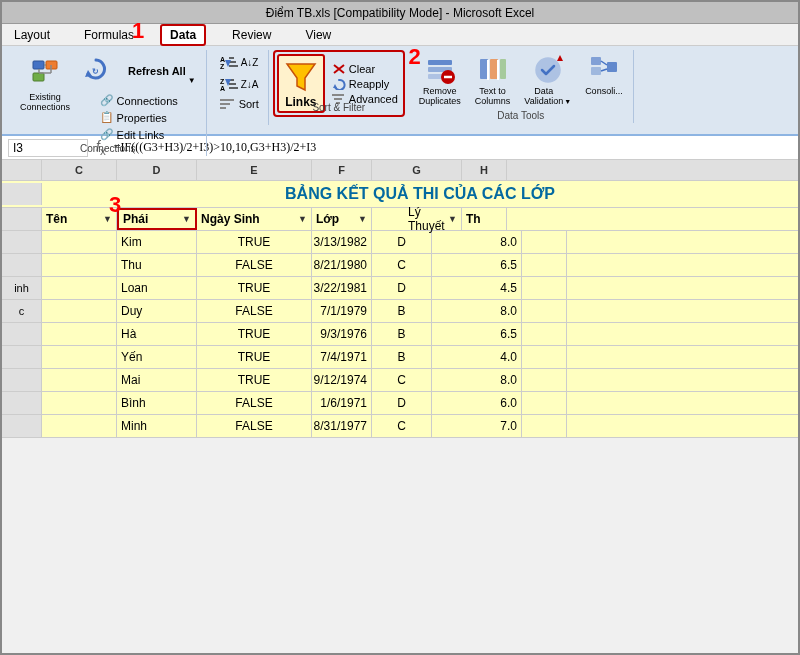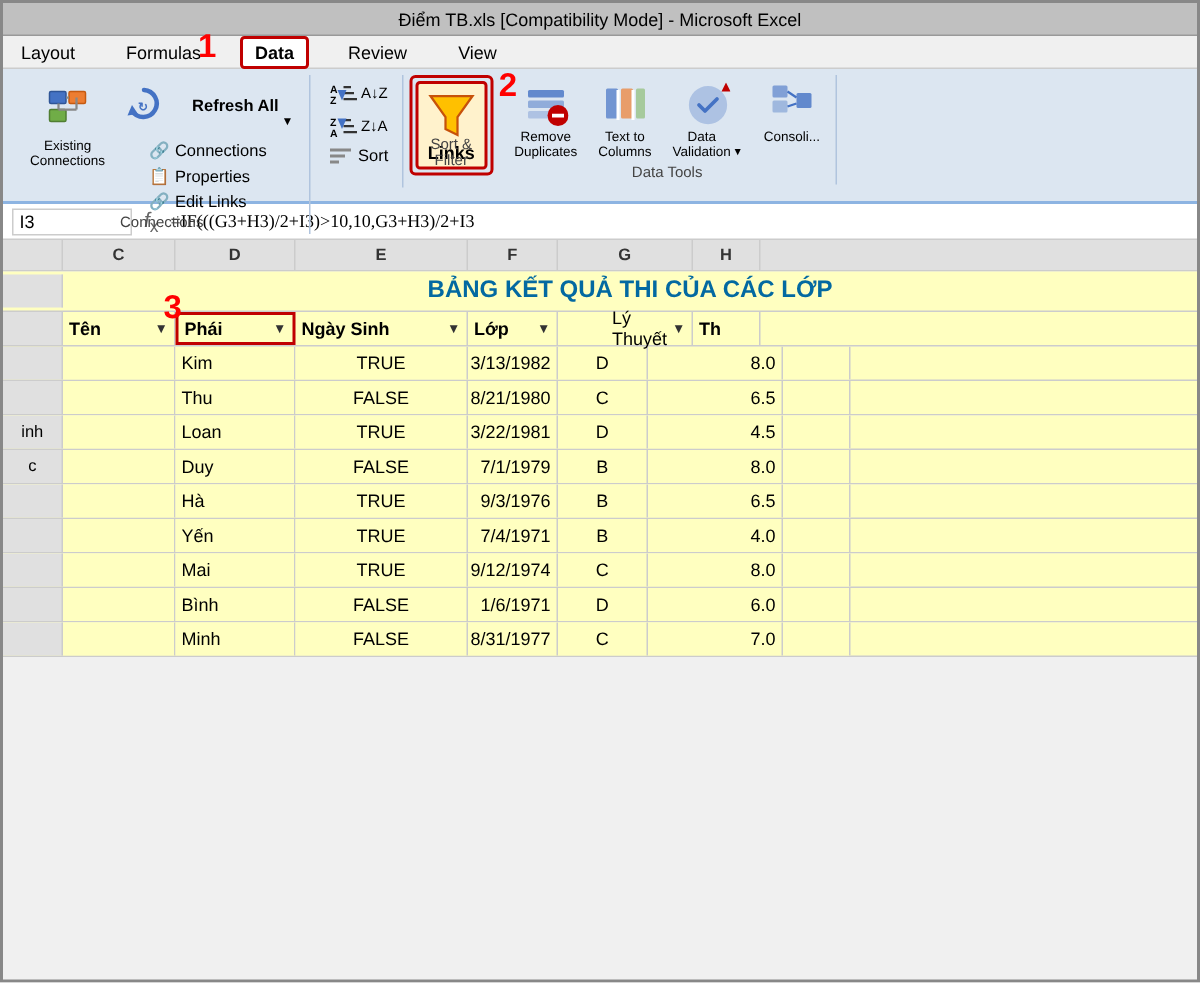--- a/index.html
+++ b/index.html
@@ -381,20 +381,43 @@
     <div class="rg sort-filter-outlined" style="position: relative;">
       <div class="rg-content" style="align-items: center;">
 
         <div class="filter-big">
           <svg width="36" height="36" viewBox="0 0 36 36">
             <polygon points="4,6 32,6 22,20 22,32 14,28 14,20" fill="#ffc000" stroke="#c7520a" stroke-width="1.5"></polygon>
           </svg>
           <span class="lbl" style="font-size:12px; font-weight: bold;">Links</span>
         </div>
 
+        <div class="clear-reaply">
+          <div class="rb-small">
+            <svg width="14" height="12" viewBox="0 0 14 12">
+              <path d="M2 2 L12 10 M12 2 L2 10" stroke="#c00000" stroke-width="2"></path>
+            </svg>
+            <span style="font-size:11px;">Clear</span>
+          </div>
+          <div class="rb-small">
+            <svg width="14" height="12" viewBox="0 0 14 12">
+              <path d="M7 2 A5 5 0 1 1 3 9" fill="none" stroke="#4472c4" stroke-width="2" stroke-linecap="round"></path>
+              <polygon points="3,6 1,10 5,10" fill="#4472c4"></polygon>
+            </svg>
+            <span style="font-size:11px;">Reapply</span>
+          </div>
+          <div class="rb-small">
+            <svg width="14" height="12" viewBox="0 0 14 12">
+              <rect x="0" y="1" width="12" height="2" fill="#888"></rect>
+              <rect x="2" y="5" width="8" height="2" fill="#888"></rect>
+              <rect x="4" y="9" width="4" height="2" fill="#888"></rect>
+            </svg>
+            <span style="font-size:11px;">Advanced</span>
+          </div>
+        </div>
       </div>
       <div class="rg-label">Sort &amp; Filter</div>
 
       <div style="position: absolute; right: -18px; top: -8px; font-size: 22px; font-weight: bold; color: red; z-index: 20; pointer-events: none;">2</div>
     </div>
 
     <div class="rg" style="min-width: 200px;">
       <div class="rg-content" style="gap: 6px;">
         <div class="rb-big">
           <svg width="30" height="30" viewBox="0 0 30 30">

